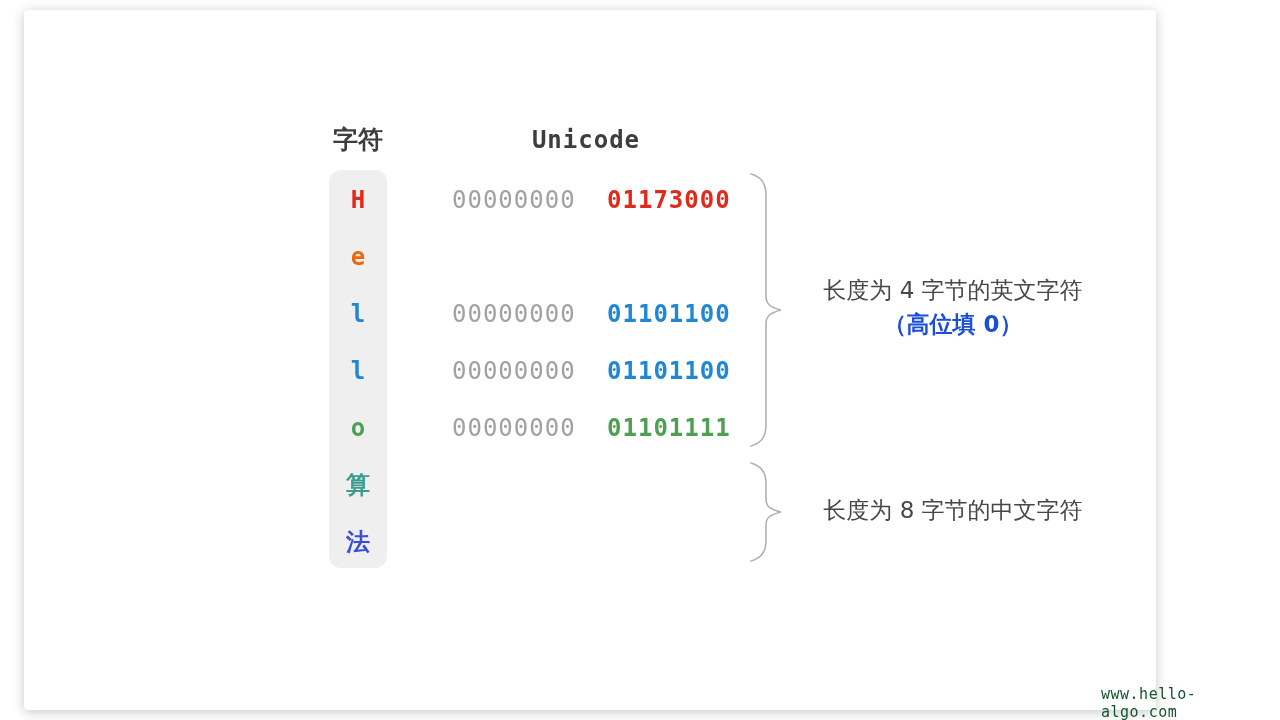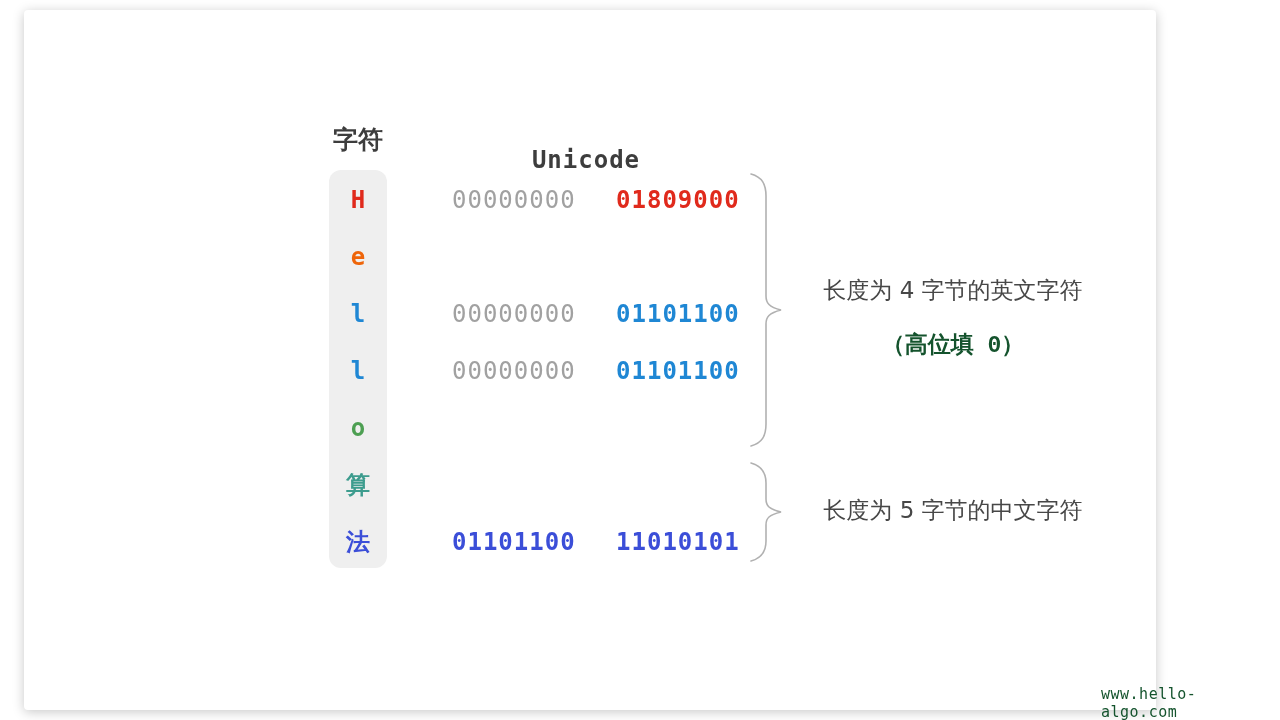--- a/index.html
+++ b/index.html
@@ -38,21 +38,20 @@
   .hdr-char {
     left: 289px; width: 90px;
     font-size: 25px;
     font-family: "DejaVu Sans", "Liberation Sans", sans-serif;
   }
   .hdr-uni {
     left: 482px; width: 160px;
     font-size: 24px;
     letter-spacing: 1px;
     font-family: "DejaVu Sans Mono", "Liberation Mono", monospace;
-    margin-top: 20px;
   }
   #rows {
     position: absolute;
     left: 0; top: 162px;
     width: 1280px;
   }
   .row {
     position: relative;
     height: 57px;
   }
@@ -68,21 +67,21 @@
   .cell-bin {
     position: absolute;
     left: 428px;
     height: 57px; line-height: 57px;
     font-size: 24px;
     font-family: "DejaVu Sans Mono", "Liberation Mono", monospace;
     letter-spacing: 1px;
     white-space: nowrap;
   }
   .byte { font-weight: bold; }
-  .byte.b1 { margin-right: 25px; }
+  .byte.b1 { margin-right: 16px; }
   .byte.dim { font-weight: normal; }
   .brace {
     position: absolute;
     left: 725px;
   }
   .brace path {
     fill: none;
     stroke: #b1b1b1;
     stroke-width: 1.6;
     stroke-linecap: round;
@@ -91,25 +90,24 @@
     position: absolute;
     left: 762px;
     width: 334px;
     text-align: center;
     font-size: 23px;
     color: #474747;
     font-family: "DejaVu Sans", "Liberation Sans", sans-serif;
   }
   .annotation .line { line-height: 28px; }
   .annotation .sub {
-    margin-top: 28px;
+    margin-top: 6px;
     line-height: 28px;
-    color: #14532d;
+    color: #1d4ed8;
     font-weight: bold;
-    font-family: Liberation Mono, monospace;
   }
   .watermark {
     position: absolute;
     left: 1077px; top: 675px;
     font-size: 15px;
     letter-spacing: 0.5px;
     color: #14532d;
     font-family: "DejaVu Sans Mono", "Liberation Mono", monospace;
   }
 </style>
@@ -121,21 +119,21 @@
   <div class="col-strip"></div>
 
   <div class="hdr hdr-char">字符</div>
   <div class="hdr hdr-uni">Unicode</div>
 
   <div id="rows">
   <div class="row">
     <div class="cell-char" style="color: rgb(224, 42, 28);">H</div>
     <div class="cell-bin">
       <span class="byte b1 dim" style="color: rgb(161, 161, 161);">00000000</span>
-      <span class="byte b2" style="color: rgb(224, 42, 28);">01809000</span>
+      <span class="byte b2" style="color: rgb(224, 42, 28);">01173000</span>
     </div>
   </div>
 
   <div class="row">
     <div class="cell-char" style="color: rgb(238, 101, 10);">e</div>
   </div>
 
   <div class="row">
     <div class="cell-char" style="color: rgb(31, 135, 212);">l</div>
     <div class="cell-bin">
@@ -147,47 +145,47 @@
   <div class="row">
     <div class="cell-char" style="color: rgb(31, 135, 212);">l</div>
     <div class="cell-bin">
       <span class="byte b1 dim" style="color: rgb(161, 161, 161);">00000000</span>
       <span class="byte b2" style="color: rgb(31, 135, 212);">01101100</span>
     </div>
   </div>
 
   <div class="row">
     <div class="cell-char" style="color: rgb(77, 159, 82);">o</div>
+    <div class="cell-bin">
+      <span class="byte b1 dim" style="color: rgb(161, 161, 161);">00000000</span>
+      <span class="byte b2" style="color: rgb(77, 159, 82);">01101111</span>
+    </div>
   </div>
 
   <div class="row">
     <div class="cell-char" style="color: rgb(61, 156, 142);">算</div>
   </div>
 
   <div class="row">
     <div class="cell-char" style="color: rgb(59, 78, 216);">法</div>
-    <div class="cell-bin">
-      <span class="byte b1" style="color: rgb(59, 78, 216);">01101100</span>
-      <span class="byte b2" style="color: rgb(59, 78, 216);">11010101</span>
-    </div>
   </div>
 </div>
 
   <svg class="brace" style="top:162px" width="34" height="276" viewBox="0 0 34 276">
     <path d="M 2 2 C 13 5 17 12 17 24 L 17 124 C 17 131 20 135 32 138 C 20 141 17 145 17 152 L 17 252 C 17 264 13 271 2 274"></path>
   </svg>
 
   <svg class="brace" style="top:451px" width="34" height="102" viewBox="0 0 34 102">
     <path d="M 2 2 C 13 5 17 12 17 22 L 17 38 C 17 45 20 48 32 51 C 20 54 17 57 17 64 L 17 80 C 17 90 13 97 2 100"></path>
   </svg>
 
   <div class="annotation" style="top:266px">
     <div class="line">长度为 4 字节的英文字符</div>
     <div class="sub">（高位填 0）</div>
   </div>
 
   <div class="annotation" style="top:486px">
-    <div class="line">长度为 5 字节的中文字符</div>
+    <div class="line">长度为 8 字节的中文字符</div>
   </div>
 
   <div class="watermark">www.hello-algo.com</div>
 
 </div>
 
 </body></html>

